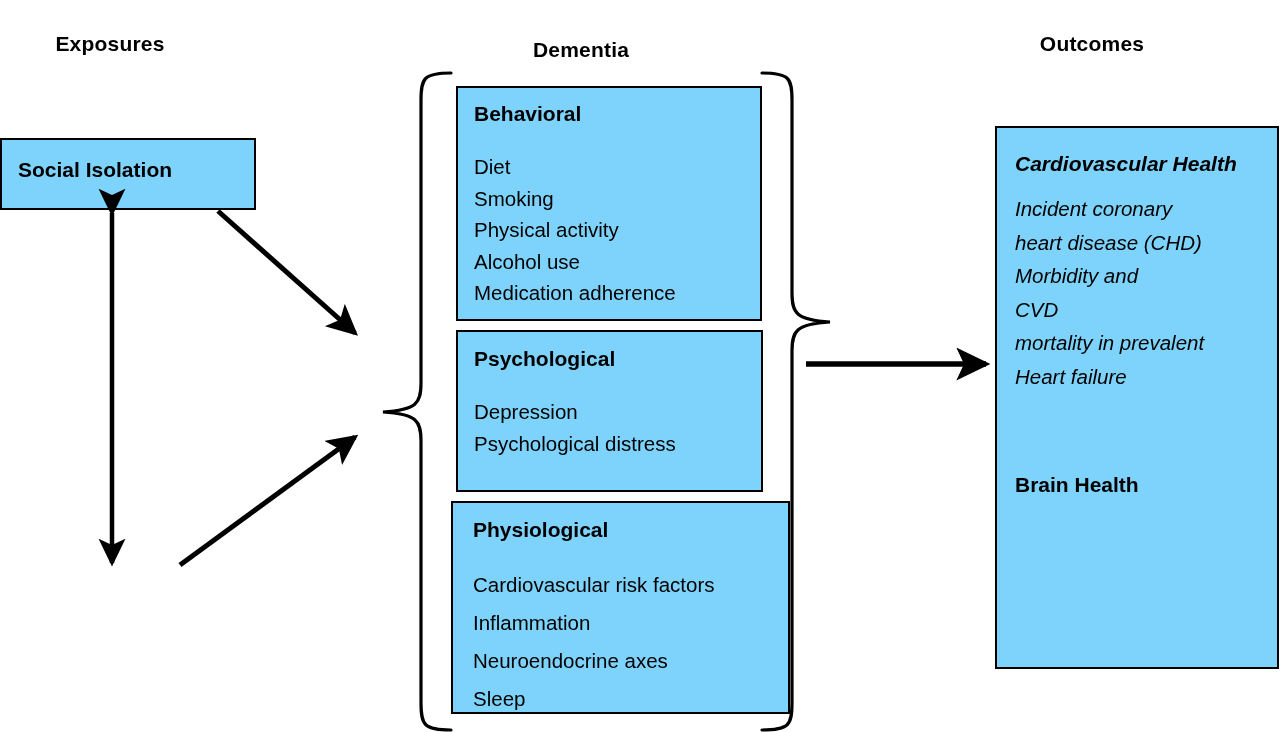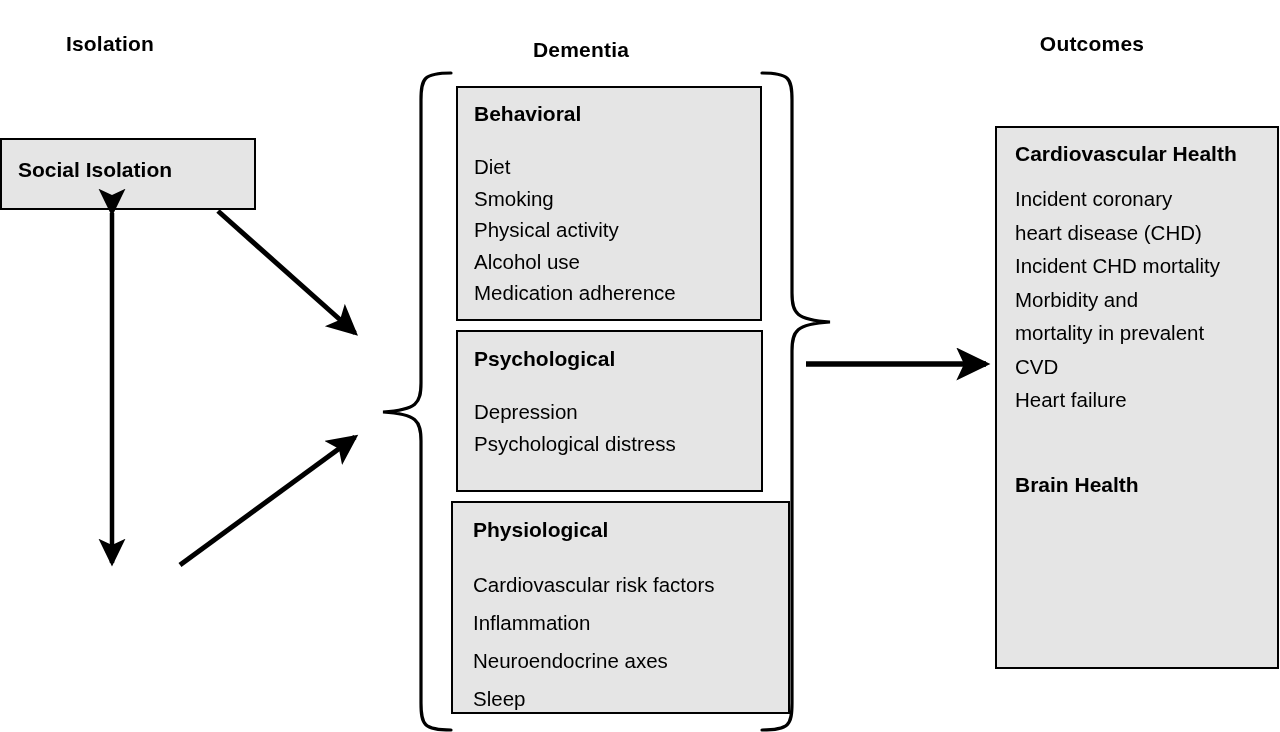--- a/index.html
+++ b/index.html
@@ -26,21 +26,21 @@
     white-space: nowrap;
     transform: translateX(-50%);
   }
   #heading-exposures { left: 110px; top: 32px; }
   #heading-mediators { left: 581px; top: 38px; }
   #heading-outcomes  { left: 1092px; top: 32px; }
 
   .node-box {
     position: absolute;
     border: 2.5px solid #000;
-    background: #e5e5e5;
+    background: #7dd3fc;
     box-sizing: border-box;
   }
   .node-label {
     font-weight: bold;
     font-size: 21px;
     white-space: nowrap;
   }
 
   
   #box-social-isolation {
@@ -100,37 +100,37 @@
   #box-outcomes .grp-title {
     font-weight: bold;
     font-size: 21px;
     white-space: nowrap;
     margin: 0 0 16px 0;
   }
   #box-outcomes .item-list {
     font-size: 20.5px;
     line-height: 33.5px;
   }
-  #outcomes-group-cardio { top: 14px; }
+  #outcomes-group-cardio { top: 24px; font-style: italic; }
   #outcomes-group-brain  { top: 345px; }
 
   
   #connectors {
     position: absolute;
     left: 0; top: 0;
     width: 1280px; height: 732px;
     pointer-events: none;
   }
 </style>
 </head>
 <body>
 
 <div id="canvas">
 
-  <div class="col-heading" id="heading-exposures">Isolation</div>
+  <div class="col-heading" id="heading-exposures">Exposures</div>
   <div class="col-heading" id="heading-mediators">Dementia</div>
   <div class="col-heading" id="heading-outcomes">Outcomes</div>
 
   <div class="node-box" id="box-social-isolation">
     <span class="node-label">Social Isolation</span>
   </div>
 
 
   <div class="node-box mediator-box" id="box-behavioral">
     <span class="cat-title">Behavioral</span>
@@ -160,24 +160,23 @@
         <div>Sleep</div>
       </div>
   </div>
 
   <div class="node-box" id="box-outcomes">
     <div class="group" id="outcomes-group-cardio">
       <div class="grp-title">Cardiovascular Health</div>
       <div class="item-list" id="list-cardio">
           <div>Incident coronary</div>
           <div>heart disease (CHD)</div>
-          <div>Incident CHD mortality</div>
           <div>Morbidity and</div>
+          <div>CVD</div>
           <div>mortality in prevalent</div>
-          <div>CVD</div>
           <div>Heart failure</div>
         </div>
     </div>
     <div class="group" id="outcomes-group-brain">
       <div class="grp-title">Brain Health</div>
     </div>
   </div>
 
   <svg id="connectors" viewBox="0 0 1280 732">
     <defs>

